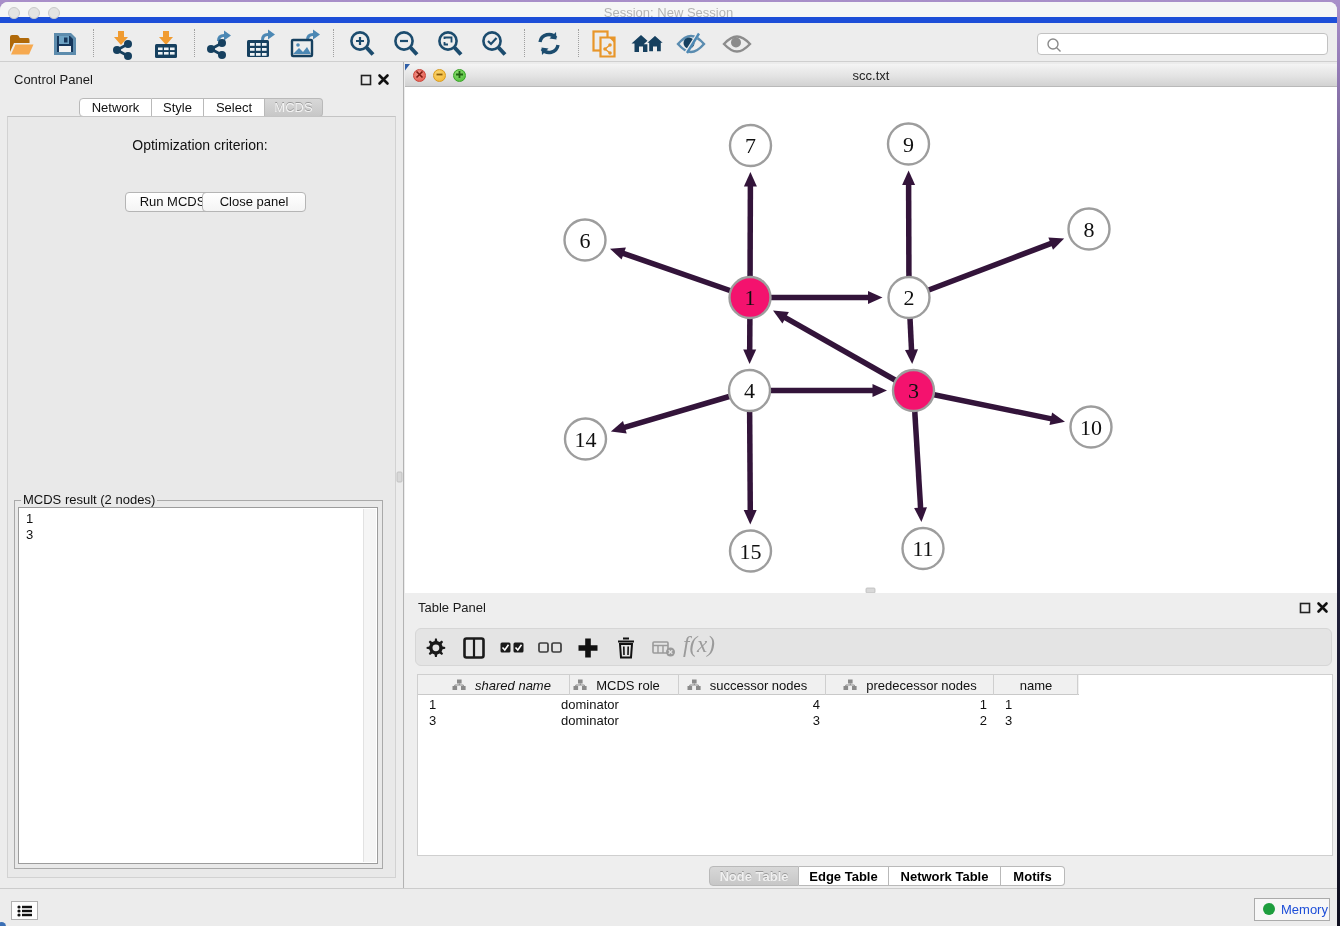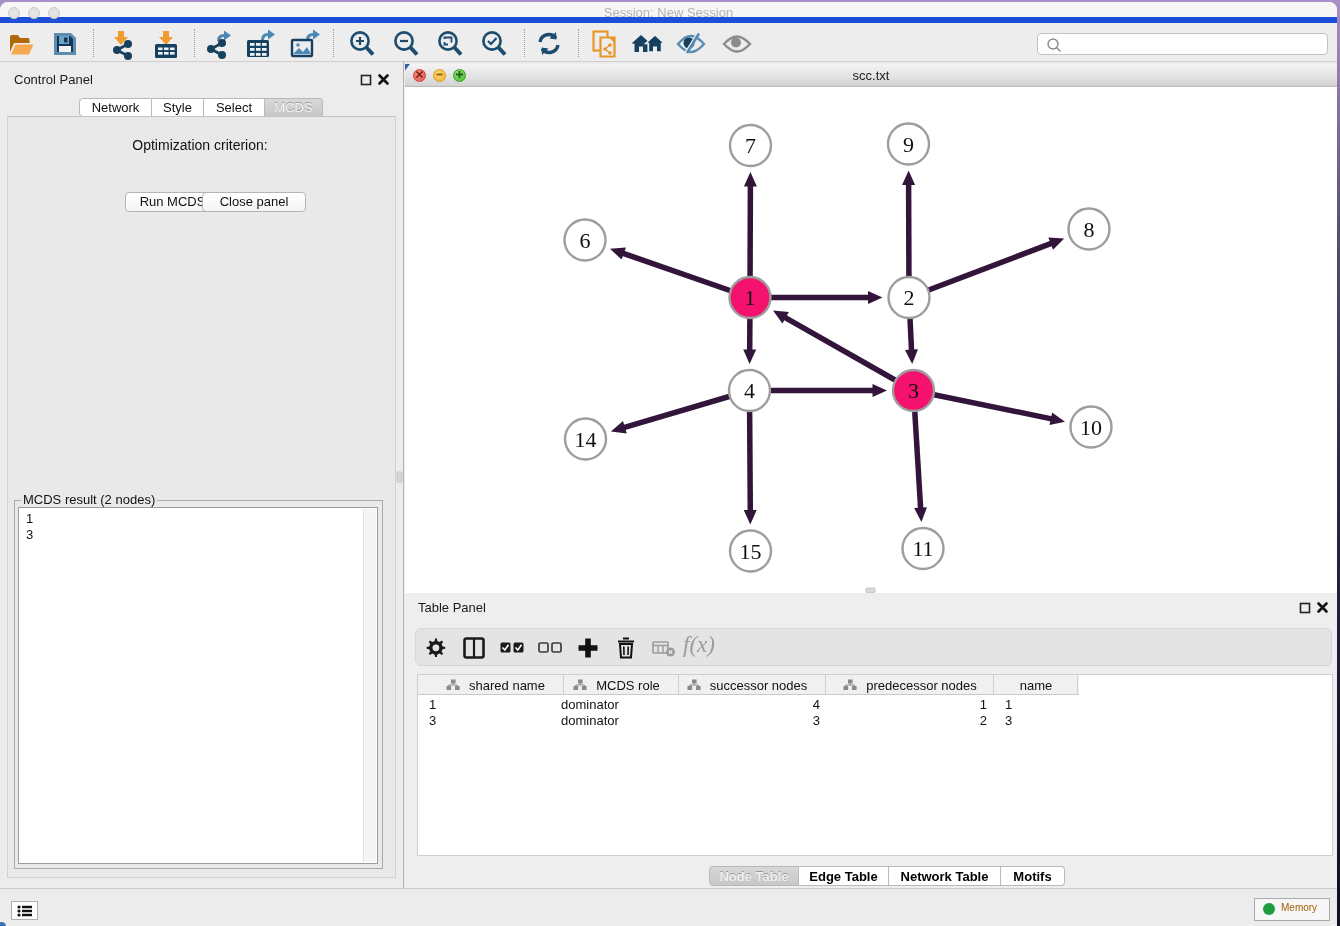--- a/index.html
+++ b/index.html
@@ -351,21 +351,21 @@
       <path d="M1 5.5 L16 5.5 M6 5.5 L6 13 M11 5.5 L11 13" stroke="#9a9a9a" stroke-width="1.4"></path>
         </g>
       <circle cx="18.5" cy="12" r="4.5" fill="#9a9a9a"></circle>
       <path d="M16.7 10.2 L20.3 13.8 M20.3 10.2 L16.7 13.8" stroke="#e4e4e4" stroke-width="1.3"></path>
     </svg>
 
     <div style="position:absolute;left:267px;top:3px;font-family:'Liberation Serif',serif;font-style:italic;font-size:23px;color:#9b9b9b;">f(x)</div>
   </div>
   <div class="tbl">
     <div class="thead" id="thead">
-      <div class="thc" style="left:10px;width:136px;"><svg width="14" height="12" style="position:relative;margin-right:9px;">
+      <div class="thc" style="left:16px;width:136px;font-style:italic;"><svg width="14" height="12" style="position:relative;margin-right:9px;">
             <rect x="5" y="0.5" width="4.6" height="4" fill="#8a8a8a"></rect>
             <rect x="0.5" y="7" width="4.6" height="4" fill="#8a8a8a"></rect>
             <rect x="9" y="7" width="4.6" height="4" fill="#8a8a8a"></rect>
             <path d="M7.3 4.5 L7.3 6 M2.8 7 L2.8 6 L11.3 6 L11.3 7" fill="none" stroke="#8a8a8a" stroke-width="1"></path>
           </svg>shared name</div>
       <div class="thc" style="left:137px;width:124px;"><svg width="14" height="12" style="position:relative;margin-right:9px;">
             <rect x="5" y="0.5" width="4.6" height="4" fill="#8a8a8a"></rect>
             <rect x="0.5" y="7" width="4.6" height="4" fill="#8a8a8a"></rect>
             <rect x="9" y="7" width="4.6" height="4" fill="#8a8a8a"></rect>
             <path d="M7.3 4.5 L7.3 6 M2.8 7 L2.8 6 L11.3 6 L11.3 7" fill="none" stroke="#8a8a8a" stroke-width="1"></path>
@@ -411,18 +411,18 @@
   <div style="position:absolute;left:11px;top:12px;width:27px;height:19px;background:#fdfdfd;border:1px solid #b0b0b0;">
     <svg width="16" height="12" style="left:5px;top:3px;">
       <circle cx="2" cy="2" r="1.6" fill="#111"></circle>
         <circle cx="2" cy="6" r="1.6" fill="#111"></circle>
         <circle cx="2" cy="10" r="1.6" fill="#111"></circle>
       <rect x="5" y="0.8" width="10" height="2.4" fill="#111"></rect>
         <rect x="5" y="4.8" width="10" height="2.4" fill="#111"></rect>
         <rect x="5" y="8.8" width="10" height="2.4" fill="#111"></rect>
     </svg>
   </div>
-  <div style="position:absolute;left:1254px;top:9px;width:76px;height:23px;background:#f7f7f7;border:1px solid #ababab;font-size:10px;color:#a16207;">
+  <div style="position:absolute;left:1254px;top:9px;width:76px;height:23px;background:#f7f7f7;border:1px solid #ababab;font-size:13px;color:#1d4ed8;">
     <span style="position:absolute;left:8px;top:4px;width:12px;height:12px;border-radius:50%;background:#1e9e3e;"></span>
     <span style="position:absolute;left:26px;top:3px;">Memory</span>
   </div>
   <div style="position:absolute;left:-3px;top:33px;width:9px;height:9px;border-radius:50%;background:#3a6fb5;"></div>
 </div>
 
 </body></html>

